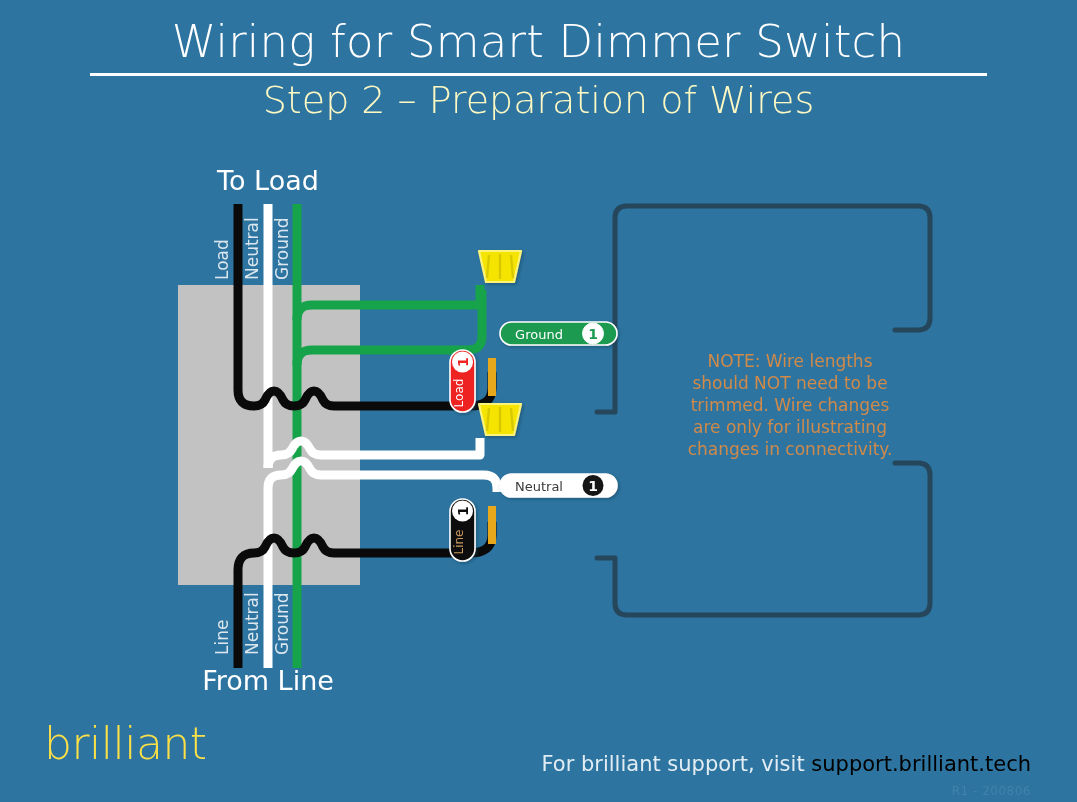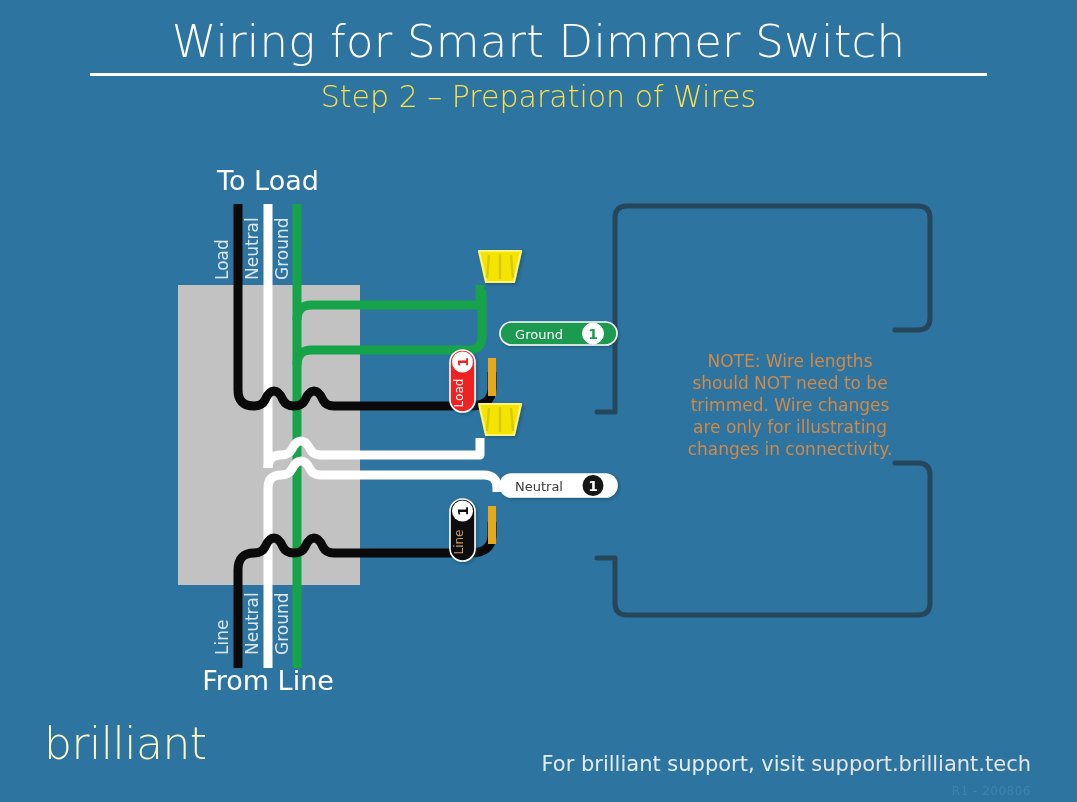--- a/index.html
+++ b/index.html
@@ -16,41 +16,41 @@
   .title-main{
     font-size:45px;color:#ffffff;font-weight:300;
     letter-spacing:.2px;line-height:1.05;
     font-family:"DejaVu Sans", sans-serif;
   }
   .title-rule{
     width:897px;height:3px;background:#ffffff;
     margin:8px auto 4px auto;
   }
   .title-sub{
-    font-size:30px;color:#fde047;font-weight:300;
+    font-size:38px;color:#fef9c3;font-weight:300;
     line-height:1.1;font-family:"DejaVu Sans", sans-serif;
   }
 
   
   #diagram{position:absolute;left:0;top:150px;width:1077px;height:560px;}
 
   
   .logo{
     position:absolute;left:44px;top:718px;
-    font-size:44px;color:#fef9c3;
+    font-size:44px;color:#fde047;
     font-family:"DejaVu Sans", sans-serif;
     font-weight:300;letter-spacing:-.5px;
   }
   .support{
     position:absolute;right:46px;top:752px;
     font-size:21px;color:#e2edf3;
     font-family:"DejaVu Sans", sans-serif;
     white-space:nowrap;
   }
-  .support .link{color:#e5e5e5;}
+  .support .link{color:#000000;}
   .revision{
     position:absolute;right:46px;top:784px;
     font-size:12px;color:#4082ab;
     font-family:"DejaVu Sans", sans-serif;
     letter-spacing:.5px;
   }
   svg text{font-family:"DejaVu Sans", sans-serif;}
 </style>
 </head>
 <body>

